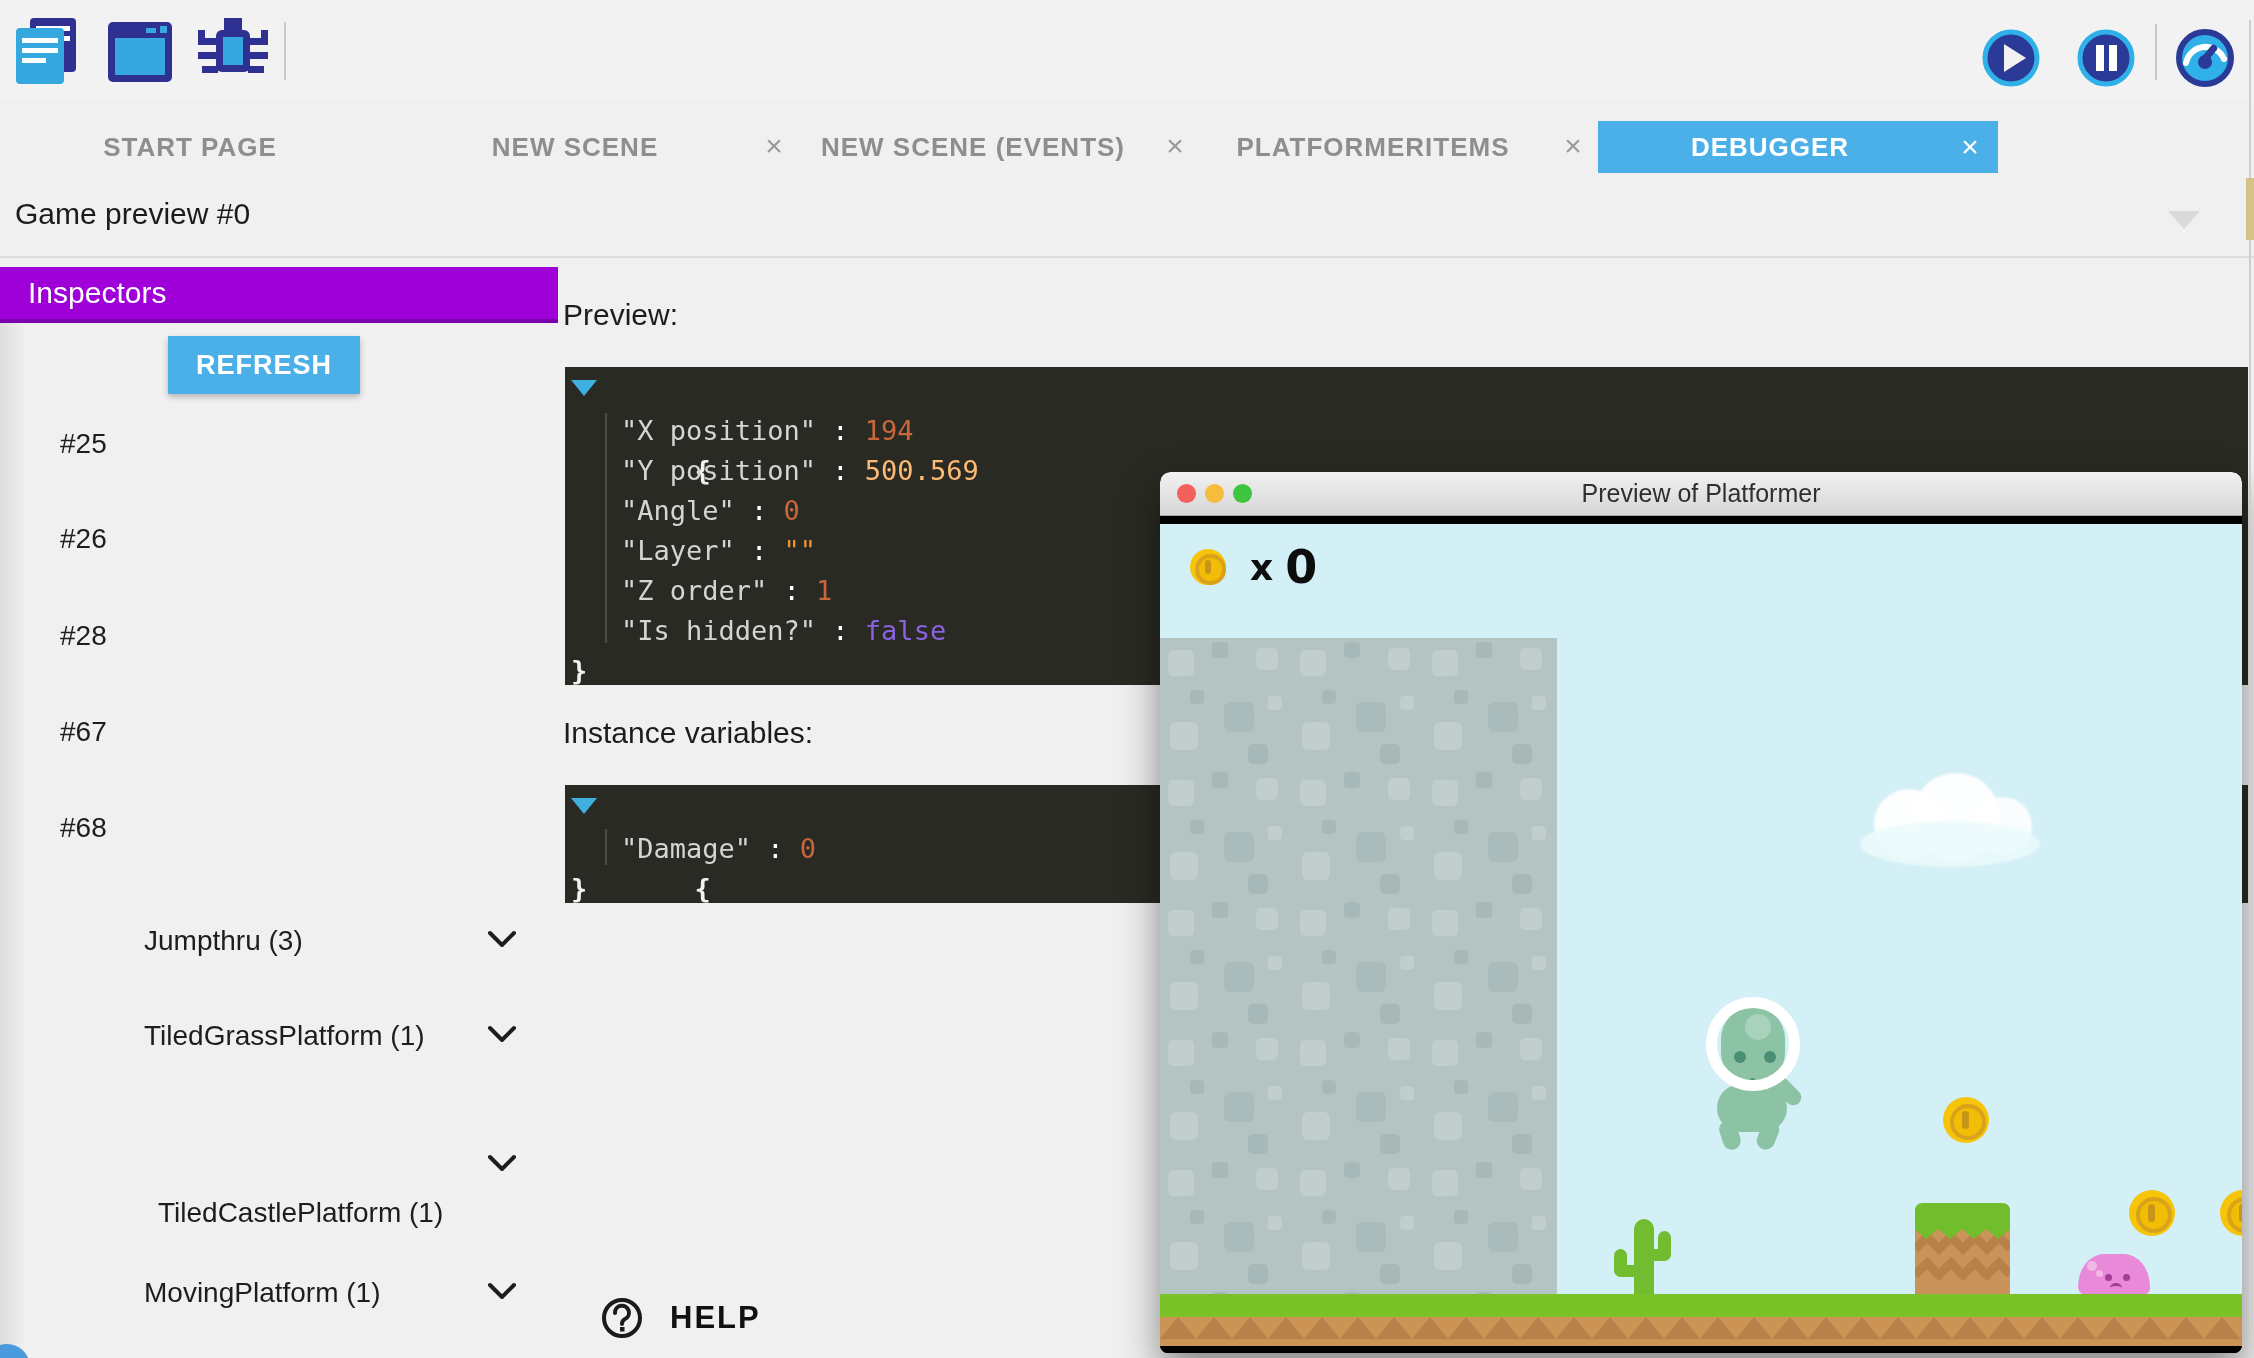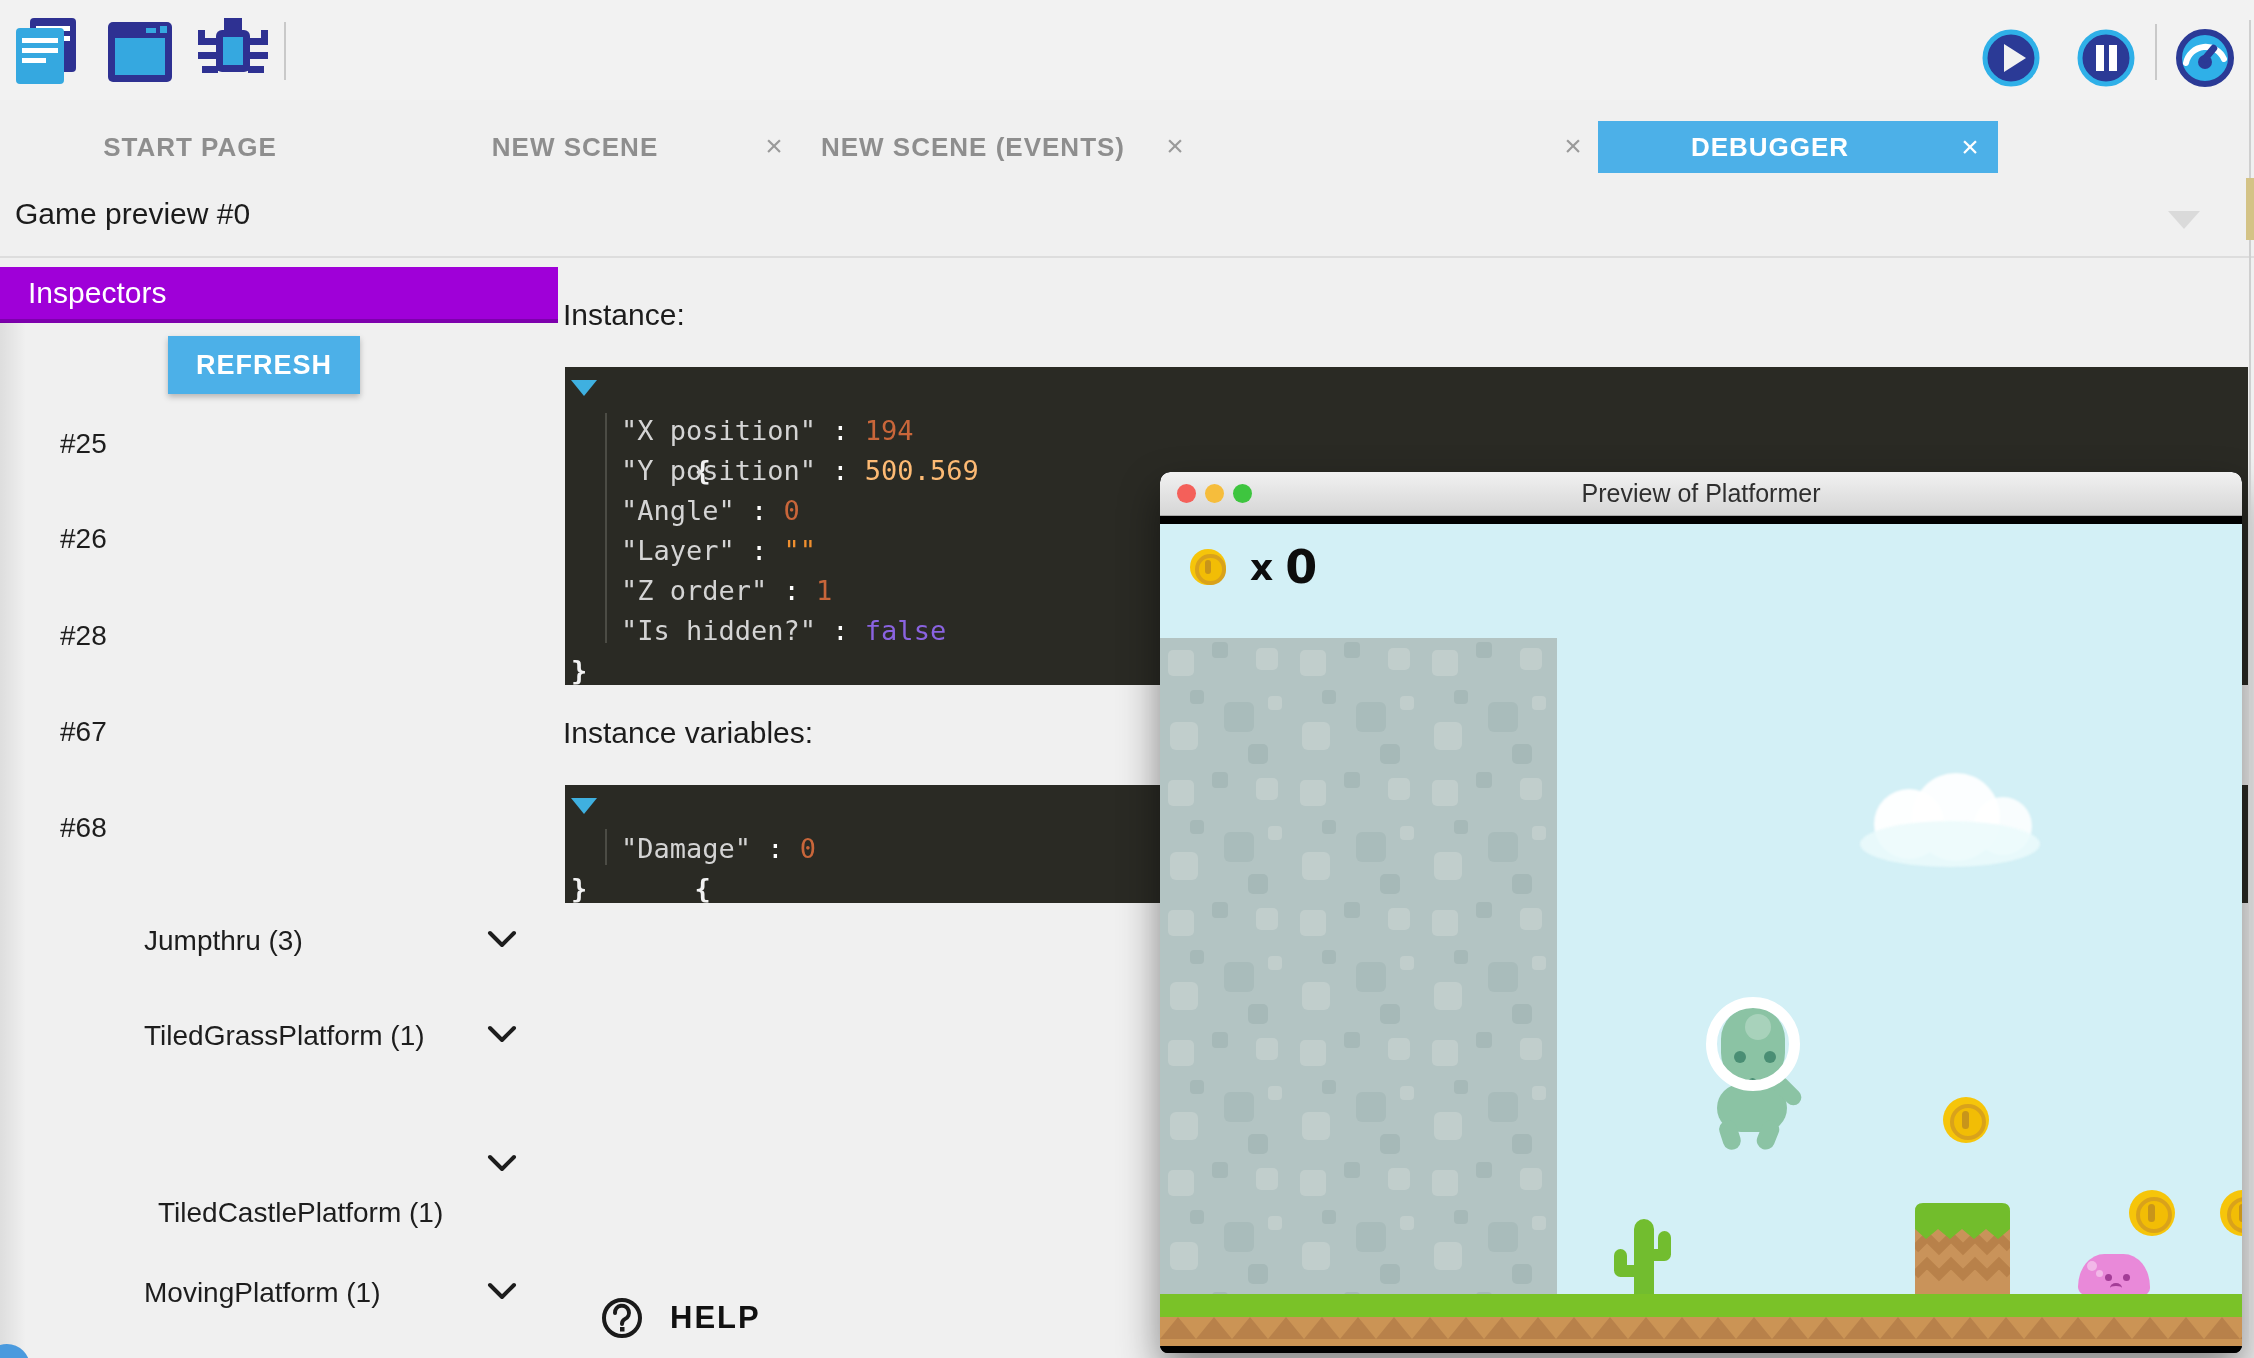--- a/index.html
+++ b/index.html
@@ -172,20 +172,21 @@
       </svg>
     </div>
   </div>
 
   <div class="tabbar">
     <div class="tab-label" style="left:425px;width:300px;">NEW SCENE</div>
     <div class="tab-label" style="left:60px;width:260px;">START PAGE</div>
     <div class="tab-close" style="left:754px;">×</div>
     <div class="tab-label" style="left:793px;width:360px;">NEW SCENE (EVENTS)</div>
     <div class="tab-close" style="left:1155px;">×</div>
+    <div class="tab-label" style="left:1193px;width:360px;">PLATFORMERITEMS</div>
     <div class="tab-close" style="left:1553px;">×</div>
     <div class="tab-active">
       <span class="lbl">DEBUGGER</span>
       <span class="x">×</span>
     </div>
   </div>
 
   <div class="preview-row">
     <span class="txt">Game preview #0</span>
     <span class="caret-down"></span>
@@ -223,21 +224,21 @@
     </div>
     <div class="side-item grp-item" style="top:1020px;">MovingPlatform (1)</div>
     <div class="chev" style="top:1025px;">
       <svg width="30" height="20" viewBox="0 0 30 20">
           <polyline points="3,4 15,16 27,4" fill="none" stroke="#1d1d1d" stroke-width="4" stroke-linecap="round" stroke-linejoin="round"></polyline>
         </svg>
     </div>
     <div class="scroll-shadow"></div>
   </div>
 
-  <div class="h-label" style="left:563px;top:298px;">Instance:</div>
+  <div class="h-label" style="left:563px;top:298px;">Preview:</div>
 
   <div class="code-block" style="top:367px;height:318px;">
     <div class="guide" style="top:46px;height:230px;"></div>
     <div class="crow" style="padding-top:4px;">
       <span class="marker"></span>
       <span class="brace">{</span>
     </div>
     <div class="crow ind"><span class="k">"X position"</span><span class="colon"> : </span><span class="c-num">194</span></div>
     <div class="crow ind"><span class="k">"Y position"</span><span class="colon"> : </span><span class="c-grn">500.569</span></div>
     <div class="crow ind"><span class="k">"Angle"</span><span class="colon"> : </span><span class="c-num">0</span></div>

